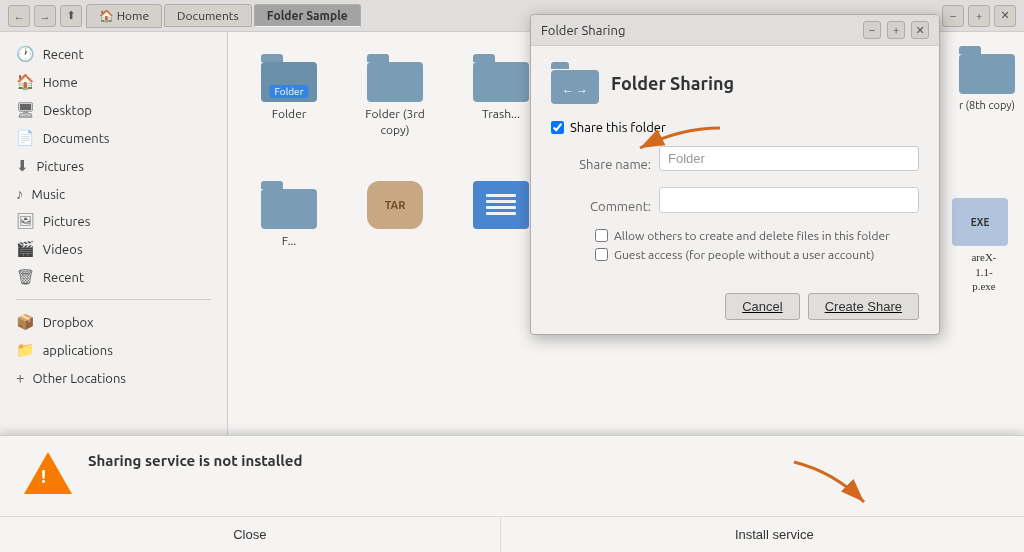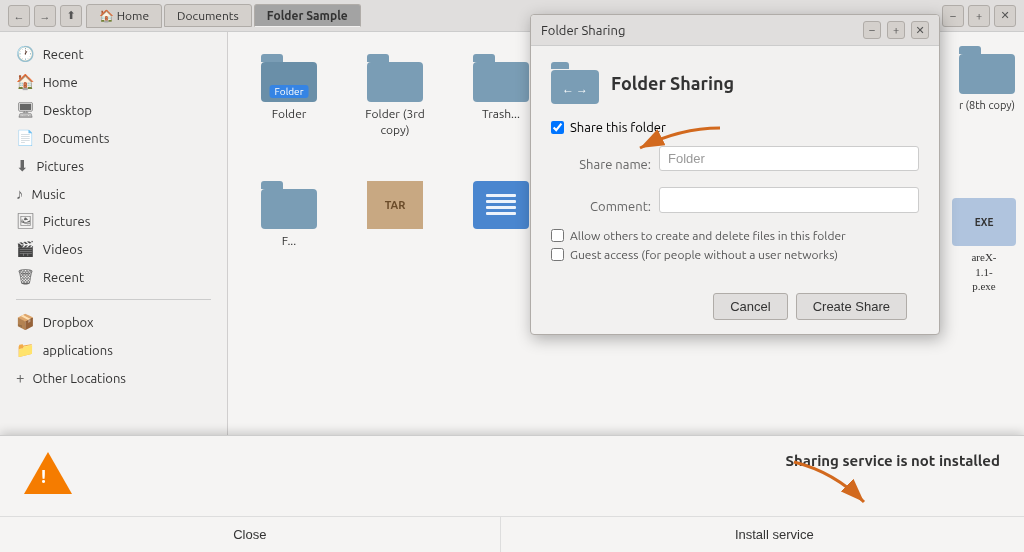--- a/index.html
+++ b/index.html
@@ -162,21 +162,21 @@
       bottom: 4px;
       left: 50%;
       transform: translateX(-50%);
       white-space: nowrap;
     }
 
     .tar-icon {
       width: 56px;
       height: 48px;
       background: #c8a882;
-      border-radius: 0;
+      border-radius: 12px;
       display: flex;
       align-items: center;
       justify-content: center;
       font-size: 11px;
       font-weight: bold;
       color: #6b4c2a;
     }
 
     .doc-icon {
       width: 56px;
@@ -350,32 +350,34 @@
       border: 1px solid #ccc;
       border-radius: 3px;
       background: white;
       height: 26px;
     }
 
     .checkbox-row {
       display: flex;
       gap: 6px;
       margin-bottom: 6px;
+      margin-left: 44px;
     }
 
     .checkbox-label {
       font-size: 12px;
       color: #555;
     }
 
     .dialog-footer {
       display: flex;
       justify-content: flex-end;
       gap: 8px;
-      padding: 10px 32px 14px;
+      padding: 10px 20px 14px;
+      text-decoration: underline;
     }
 
     .btn {
       padding: 5px 16px;
       border: 1px solid #b0aca8;
       border-radius: 3px;
       background: #e0dedd;
       font-size: 13px;
       cursor: pointer;
       color: #333;
@@ -420,21 +422,20 @@
       position: absolute;
       top: 14px;
       left: -7px;
       font-size: 18px;
       font-weight: bold;
       color: white;
     }
 
     .warning-text {
       flex: 1;
-      text-align: right;
     }
 
     .warning-title {
       font-size: 15px;
       font-weight: bold;
       color: #333;
       margin-bottom: 6px;
     }
 
     .warning-desc {
@@ -630,21 +631,21 @@
 
     <div class="right-panel">
       <div class="file-item" style="width:70px;">
         <div class="folder-icon">
           <div class="folder-tab"></div>
           <div class="folder-body"></div>
         </div>
         <div class="folder-label" style="font-size:11px;">r (8th copy)</div>
       </div>
       <div style="margin-top:80px;">
-        <div style="width:64px; height:48px; background:#b0c4de; border-radius:4px; display:flex; align-items:center; justify-content:center;">
+        <div style="width:56px; height:48px; background:#b0c4de; border-radius:4px; display:flex; align-items:center; justify-content:center;">
           <span style="font-size:10px; color:#333; font-weight:bold;">EXE</span>
         </div>
         <div class="folder-label" style="font-size:11px;font-family:Liberation Serif, serif;">areX-<br>1.1-<br>p.exe</div>
       </div>
     </div>
 
   </div>
 </div>
 
 <div class="dialog-overlay">
@@ -687,21 +688,21 @@
         <div class="form-input-empty"></div>
       </div>
 
       <div class="checkbox-row">
         <input type="checkbox" id="allow-cb" style="">
         <label for="allow-cb" class="checkbox-label">Allow others to create and delete files in this folder</label>
       </div>
 
       <div class="checkbox-row">
         <input type="checkbox" id="guest-cb" style="">
-        <label for="guest-cb" class="checkbox-label">Guest access (for people without a user networks)</label>
+        <label for="guest-cb" class="checkbox-label">Guest access (for people without a user account)</label>
       </div>
     </div>
 
     <div class="dialog-footer">
       <button class="btn">Cancel</button>
       <button class="btn">Create Share</button>
     </div>
   </div>
 </div>
 

